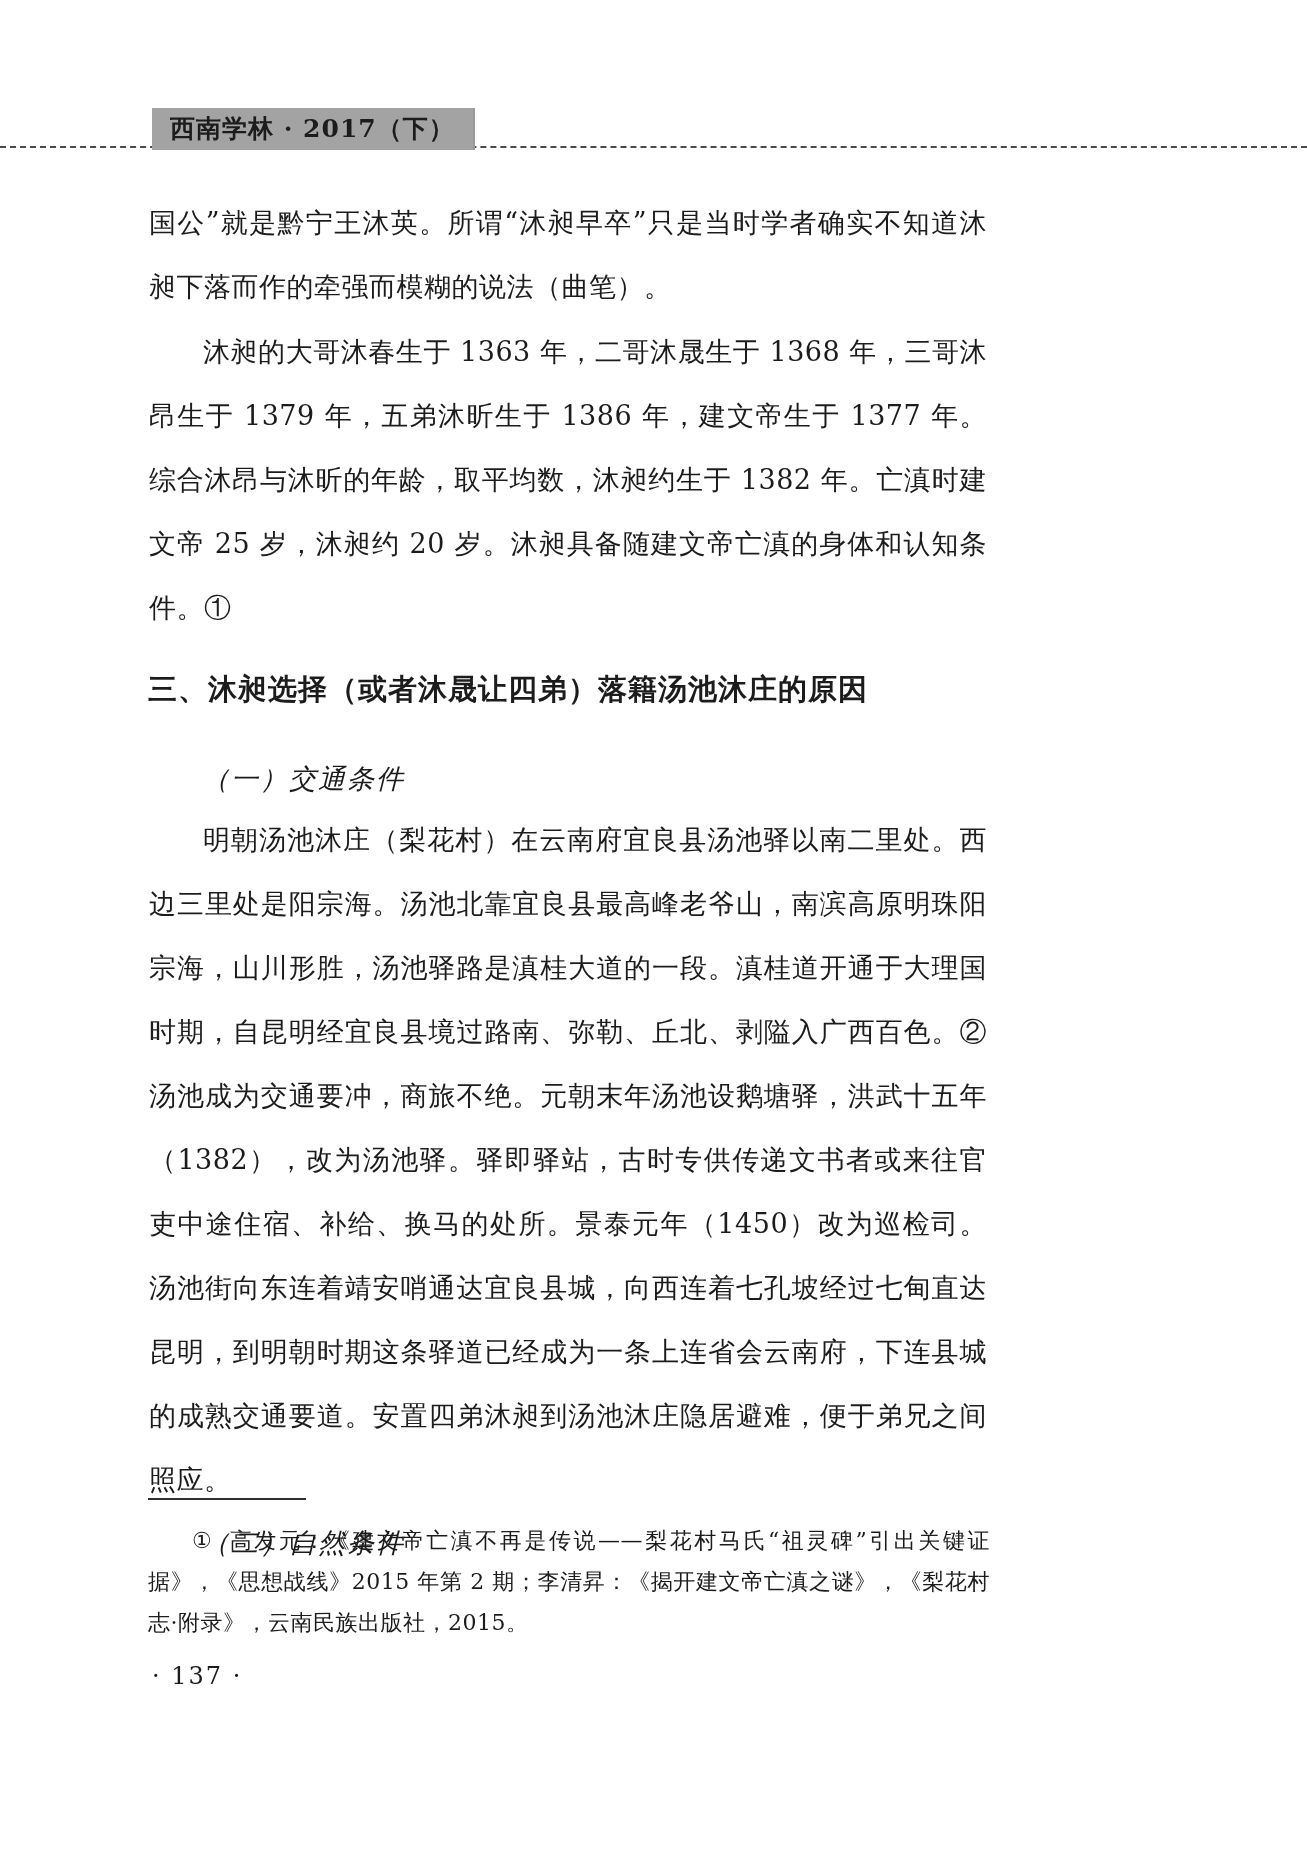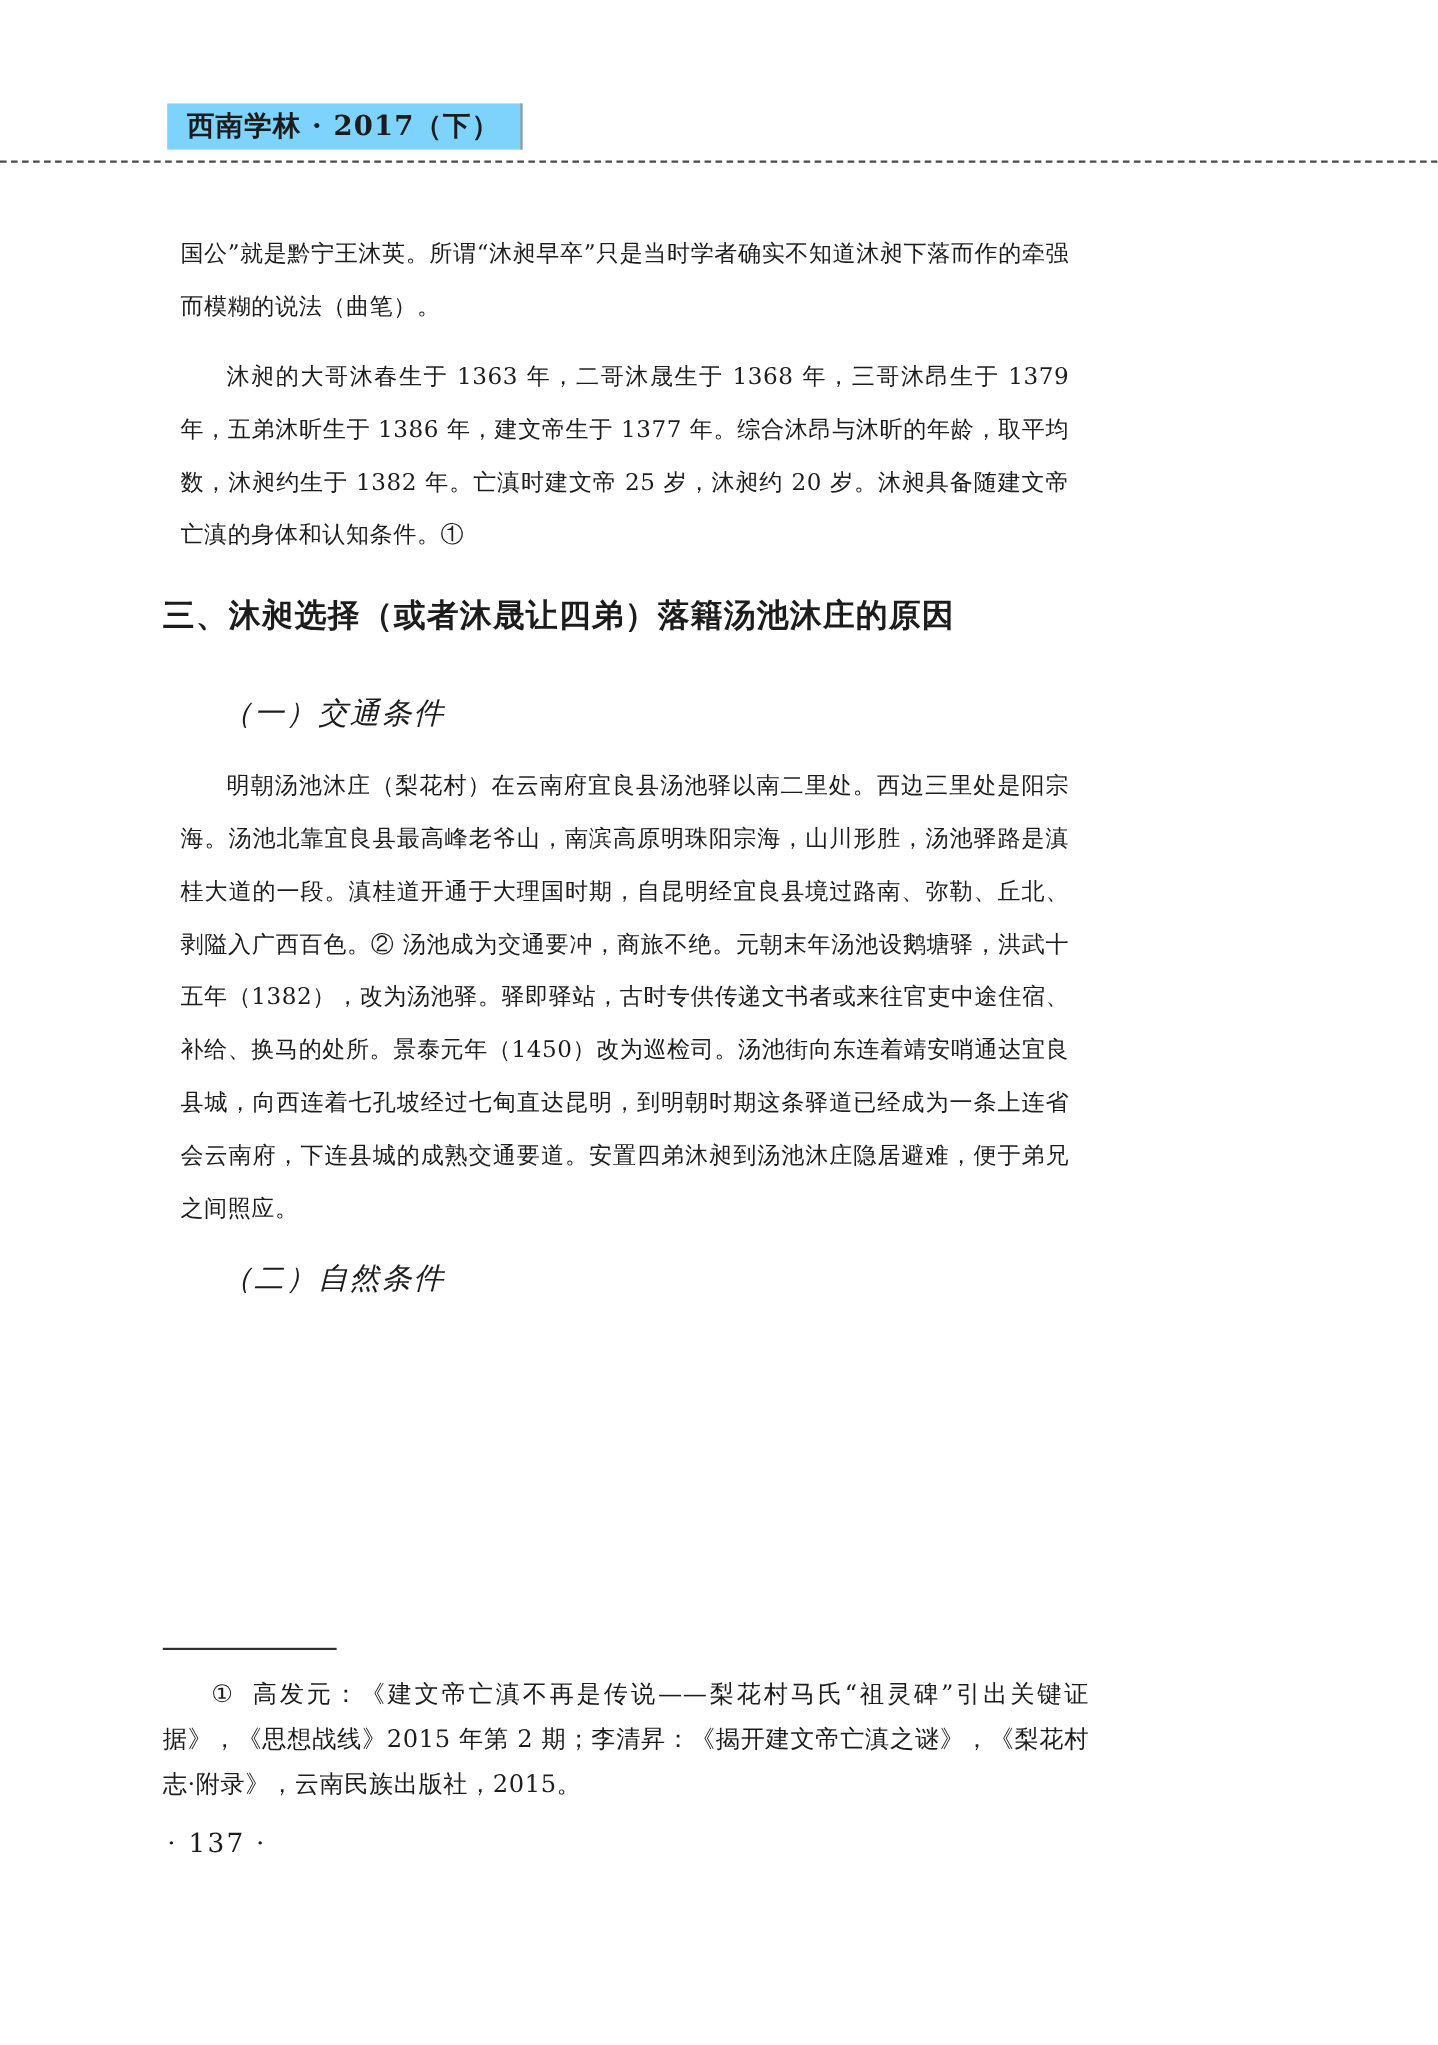--- a/index.html
+++ b/index.html
@@ -17,43 +17,43 @@
   .dashed-rule {
     position: absolute;
     top: 146px;
     left: 0;
     width: 1307px;
     border-top: 2px dashed #4a4a4a;
   }
   .header-badge {
     position: absolute;
     left: 152px;
-    top: 94px;
+    top: 108px;
     height: 42px;
     line-height: 42px;
     padding: 0 18px;
-    background: #7dd3fc;
+    background: #a3a3a3;
     border-right: 2px solid #9a9a9a;
     font-weight: bold;
     font-size: 25px;
     letter-spacing: 1px;
     white-space: nowrap;
   }
 
   
   .content {
     position: absolute;
     left: 148px;
     top: 190px;
     width: 840px;
   }
   .body-par {
-    margin: 16px;
-    font-size: 21px;
-    line-height: 48px;
+    margin: 1px;
+    font-size: 27px;
+    line-height: 64px;
     text-align: justify;
     text-indent: 2em;
     letter-spacing: 0.5px;
   }
   .body-par.no-indent { text-indent: 0; }
 
   .section-heading {
     margin: 26px 0 42px 0;
     font-family: "DejaVu Sans", "Liberation Sans", sans-serif;
     font-weight: bold;

